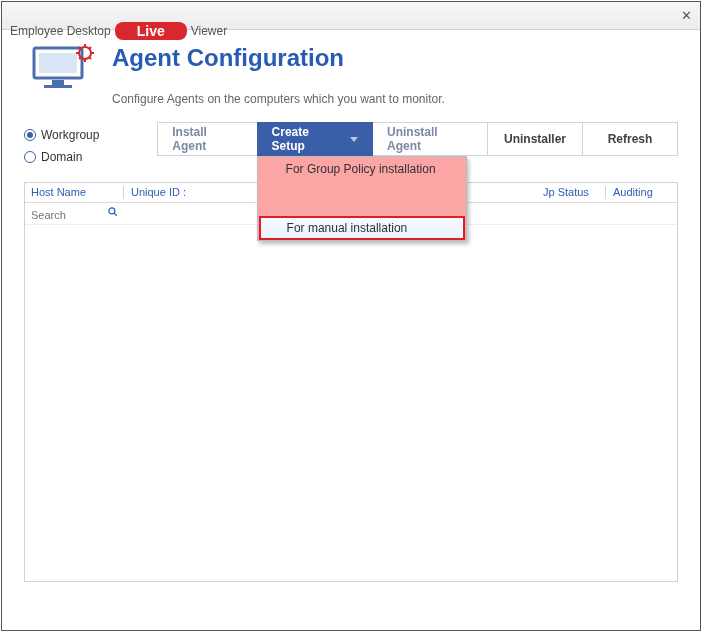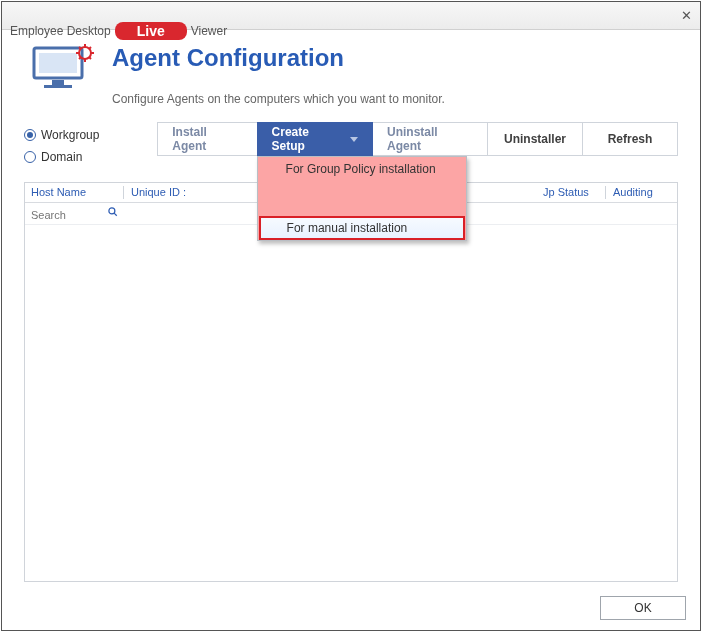--- a/index.html
+++ b/index.html
@@ -137,15 +137,14 @@
                 <circle cx="6.5" cy="6.5" r="4" fill="none" stroke="#2d5cb3" stroke-width="1.6"></circle>
                 <line x1="9.5" y1="9.5" x2="13" y2="13" stroke="#2d5cb3" stroke-width="1.6"></line>
               </svg>
           </span>
         </div>
       </div>
     </div>
   </div>
 
   <div class="footer">
-    <div class="fbtn">OK</div>
   </div>
 </div>
 
 </body></html>

